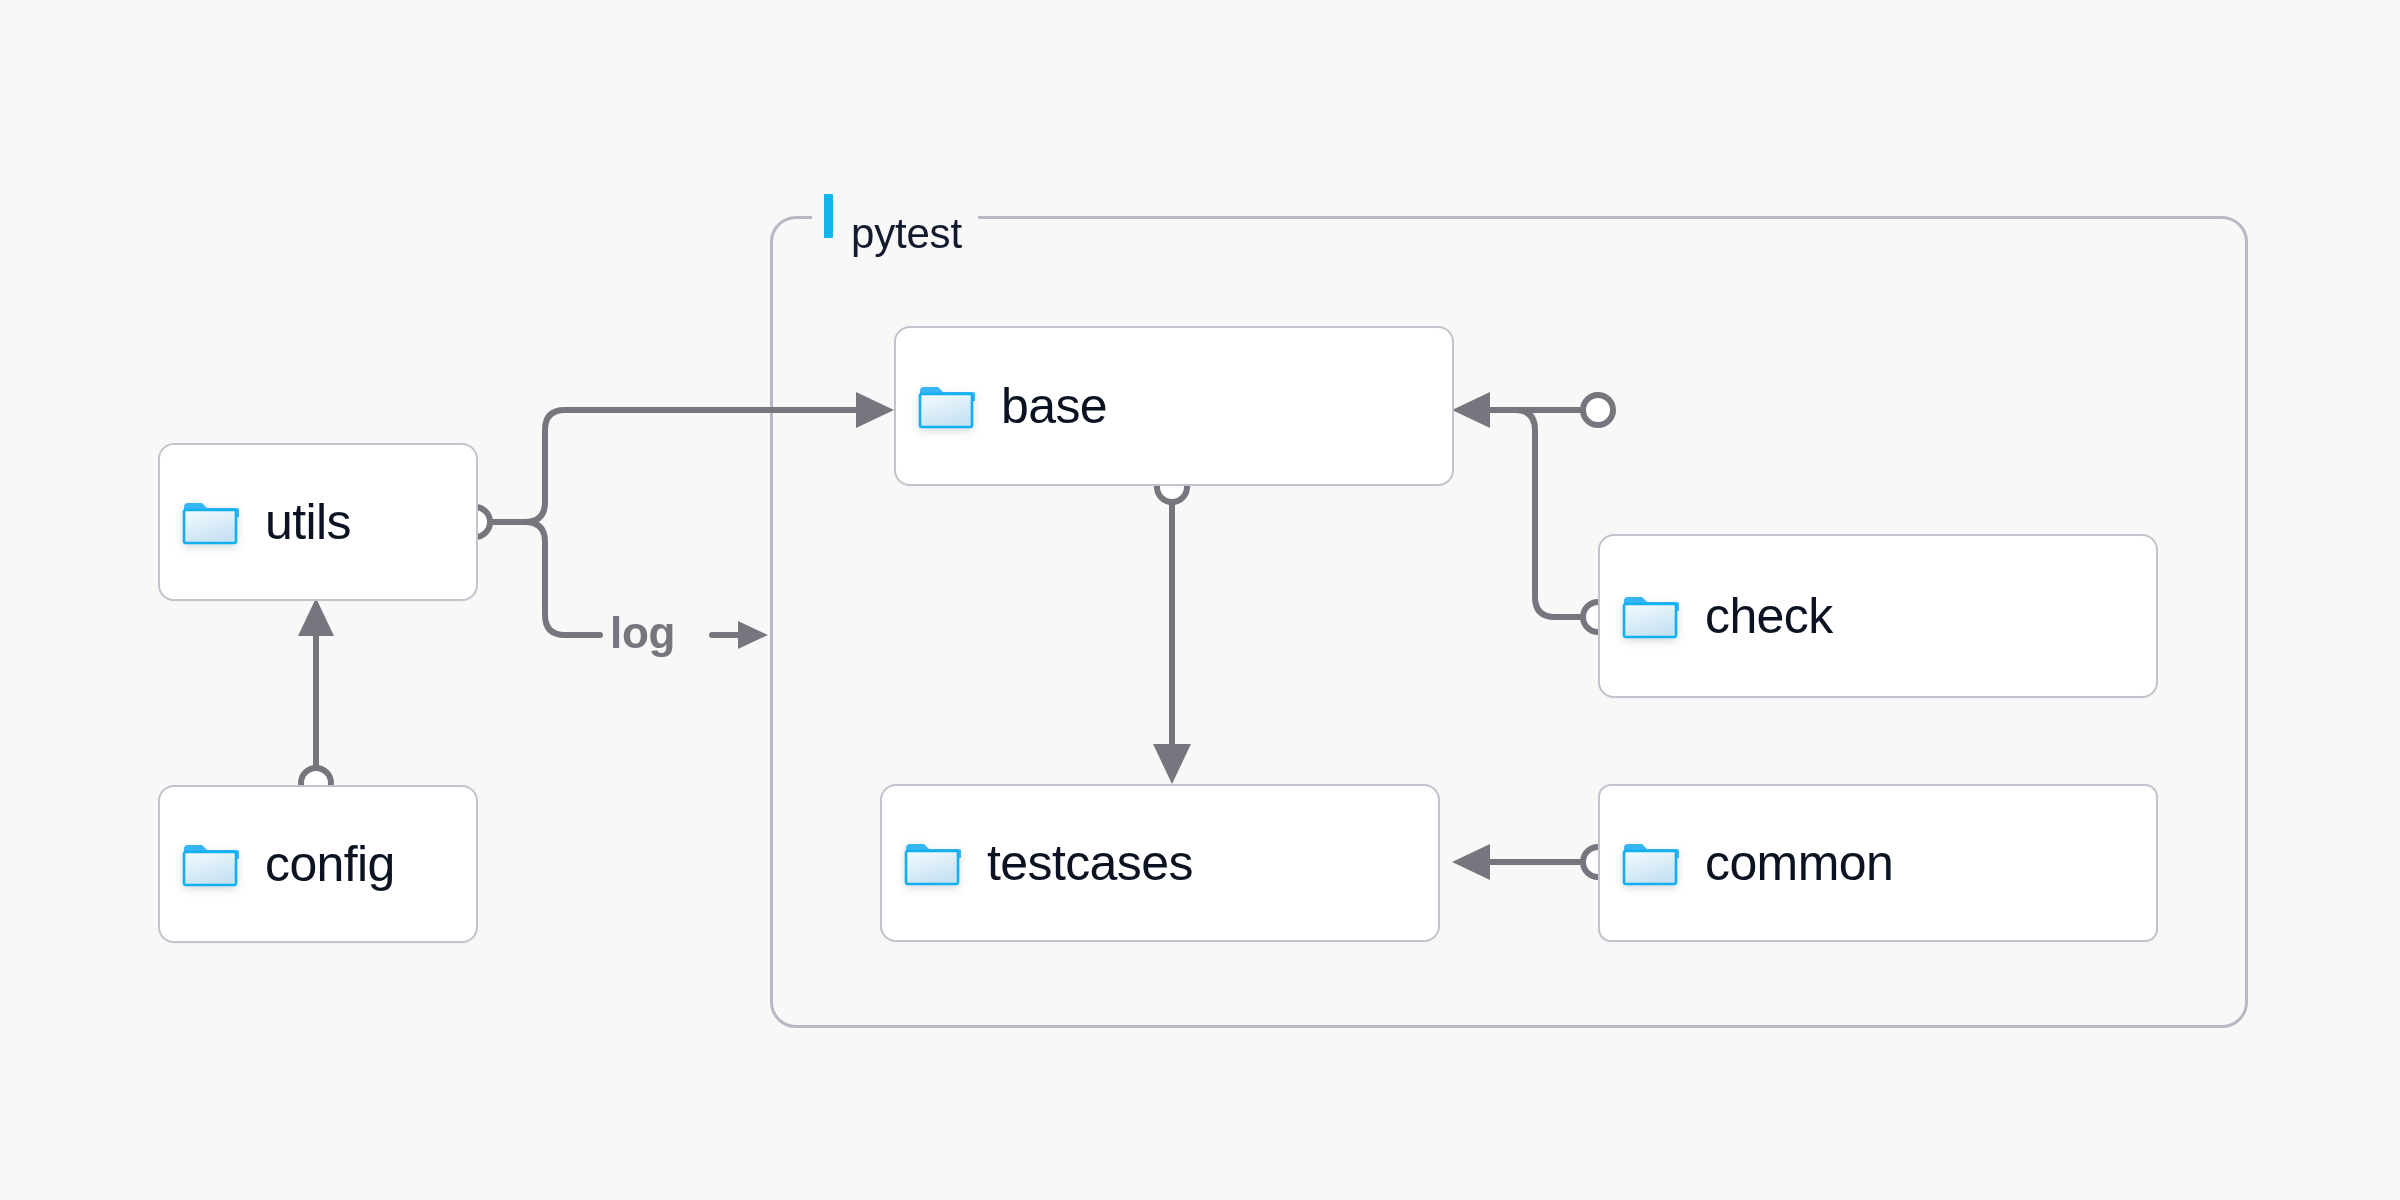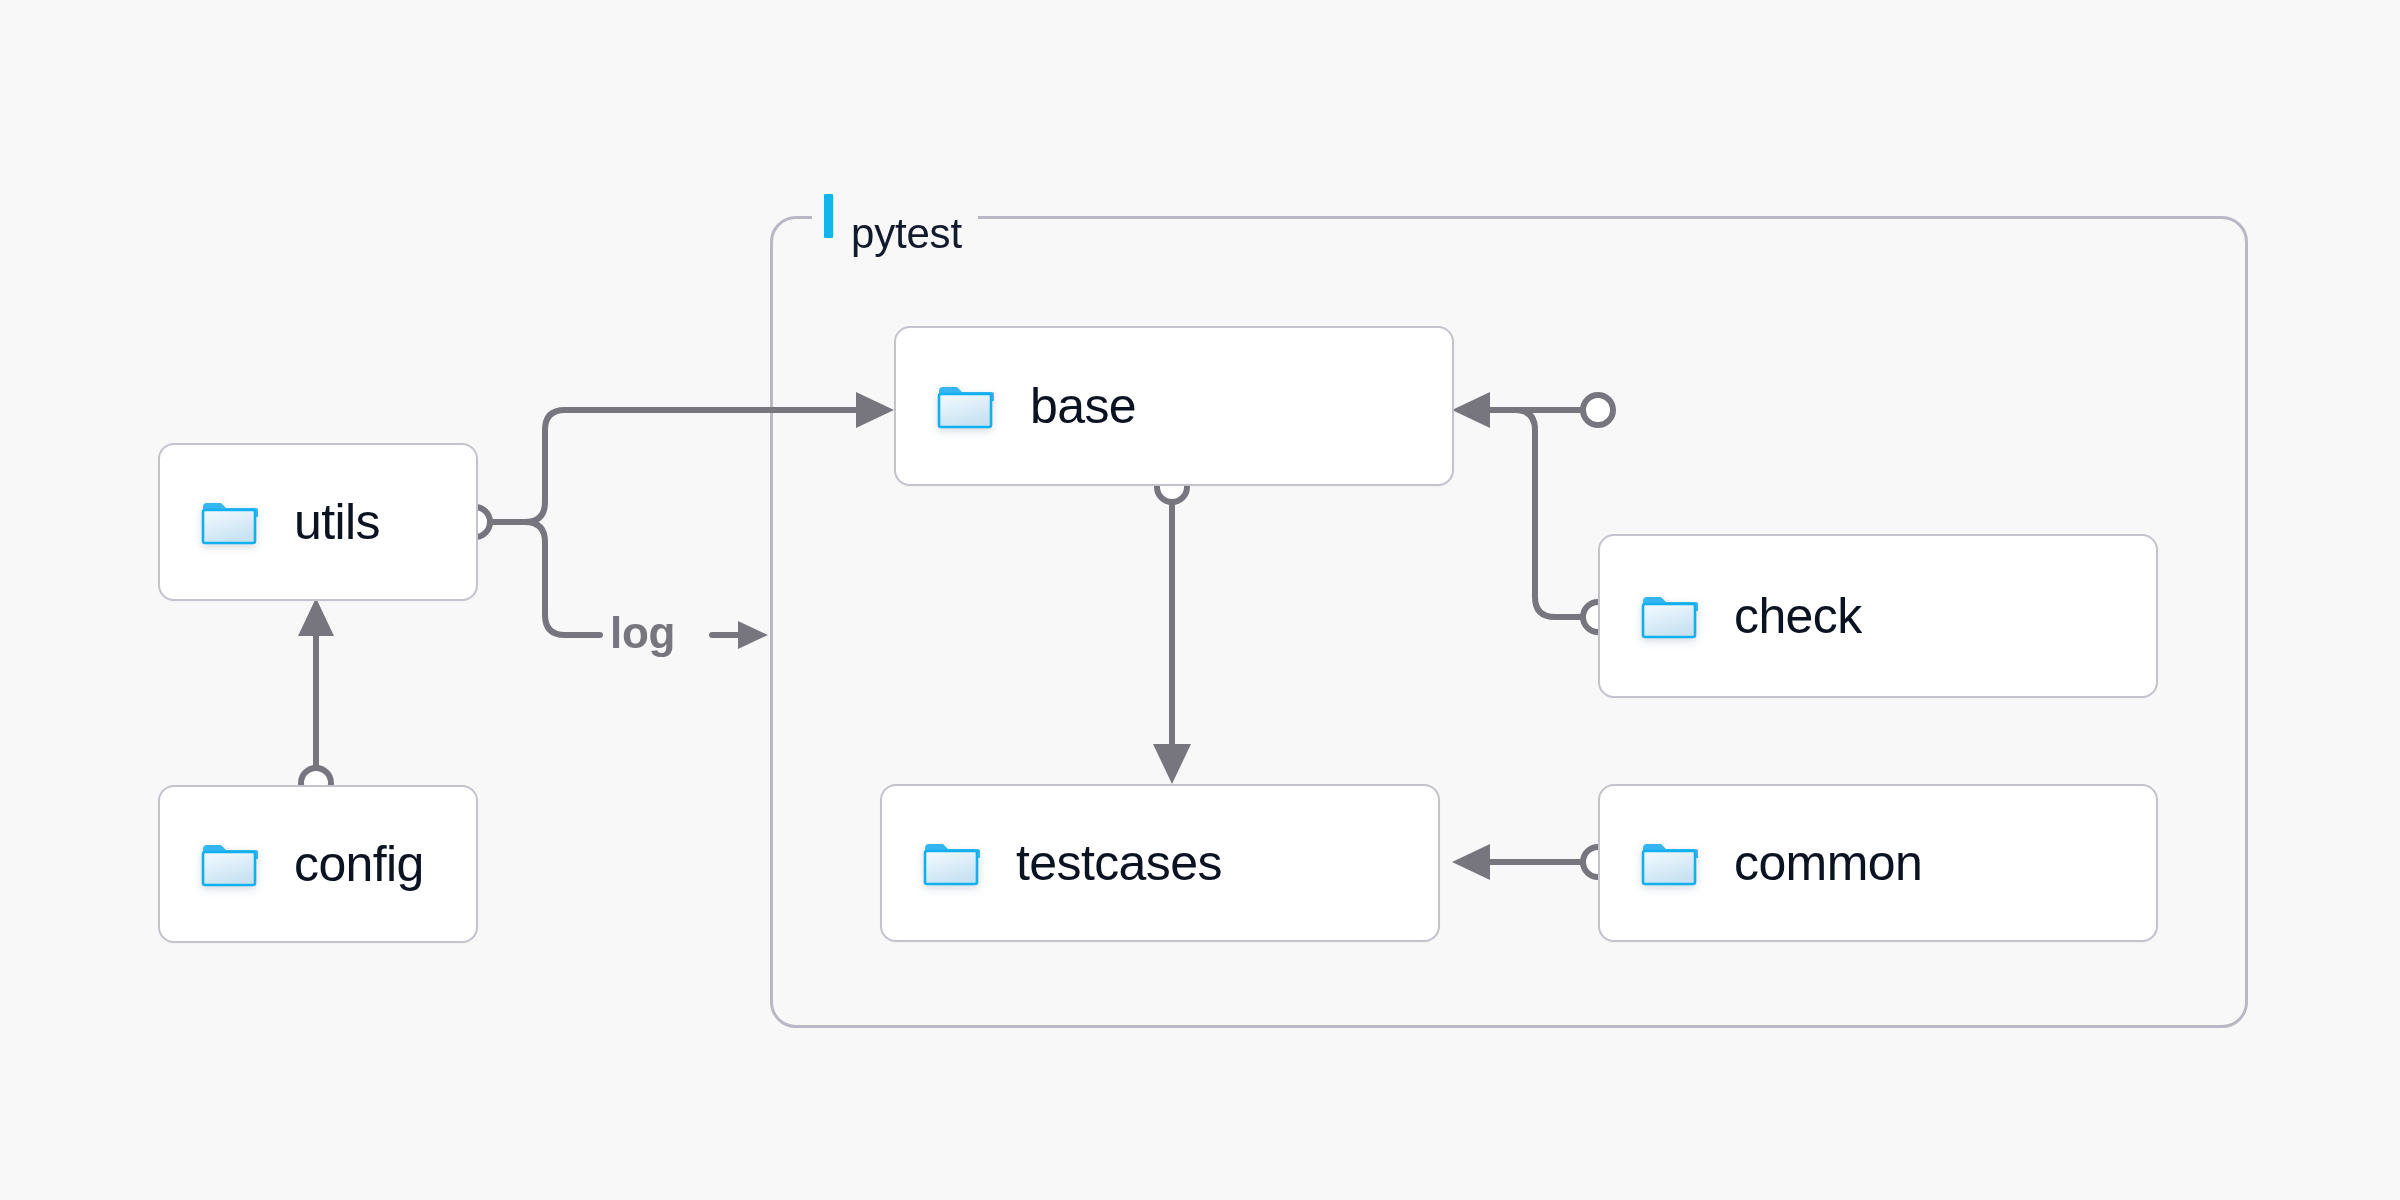--- a/index.html
+++ b/index.html
@@ -51,22 +51,22 @@
 
   
   .node {
     position: absolute;
     background: #ffffff;
     border: 2.5px solid #c3c2cd;
     border-radius: 16px;
     box-sizing: border-box;
     display: flex;
     align-items: center;
-    padding-left: 40px;
-    gap: 36px;
+    padding-left: 21px;
+    gap: 26px;
     z-index: 4;
     box-shadow: 0 1px 2px rgba(17,20,40,0.035);
   }
   .node-label {
     font-size: 50px;
     color: #0b1222;
     letter-spacing: -0.6px;
     white-space: nowrap;
     line-height: 1;
   }
@@ -227,21 +227,21 @@
   <div class="node" style="left:1598px; top:534px; width:560px; height:164px;">
     <span class="folder-icon">
       <svg width="58" height="48" viewBox="0 0 58 48">
         <path d="M3 9 a4 4 0 0 1 4-4 h14 l5 5 h29 a4 4 0 0 1 4 4 v5 H3 Z" fill="#35b6f2"></path>
         <rect x="3" y="12" width="52" height="33" rx="2" fill="url(#folderFill)" stroke="#13b0f0" stroke-width="2.6"></rect>
       </svg>
     </span>
     <span class="node-label">check</span>
   </div>
 
-  <div class="node" style="left:1598px; top:784px; width:560px; height:158px;">
+  <div class="node" style="left:1598px; top:784px; width:560px; height:158px;border-radius:13px;">
     <span class="folder-icon">
       <svg width="58" height="48" viewBox="0 0 58 48">
         <path d="M3 9 a4 4 0 0 1 4-4 h14 l5 5 h29 a4 4 0 0 1 4 4 v5 H3 Z" fill="#35b6f2"></path>
         <rect x="3" y="12" width="52" height="33" rx="2" fill="url(#folderFill)" stroke="#13b0f0" stroke-width="2.6"></rect>
       </svg>
     </span>
     <span class="node-label">common</span>
   </div>
 
 </div>

